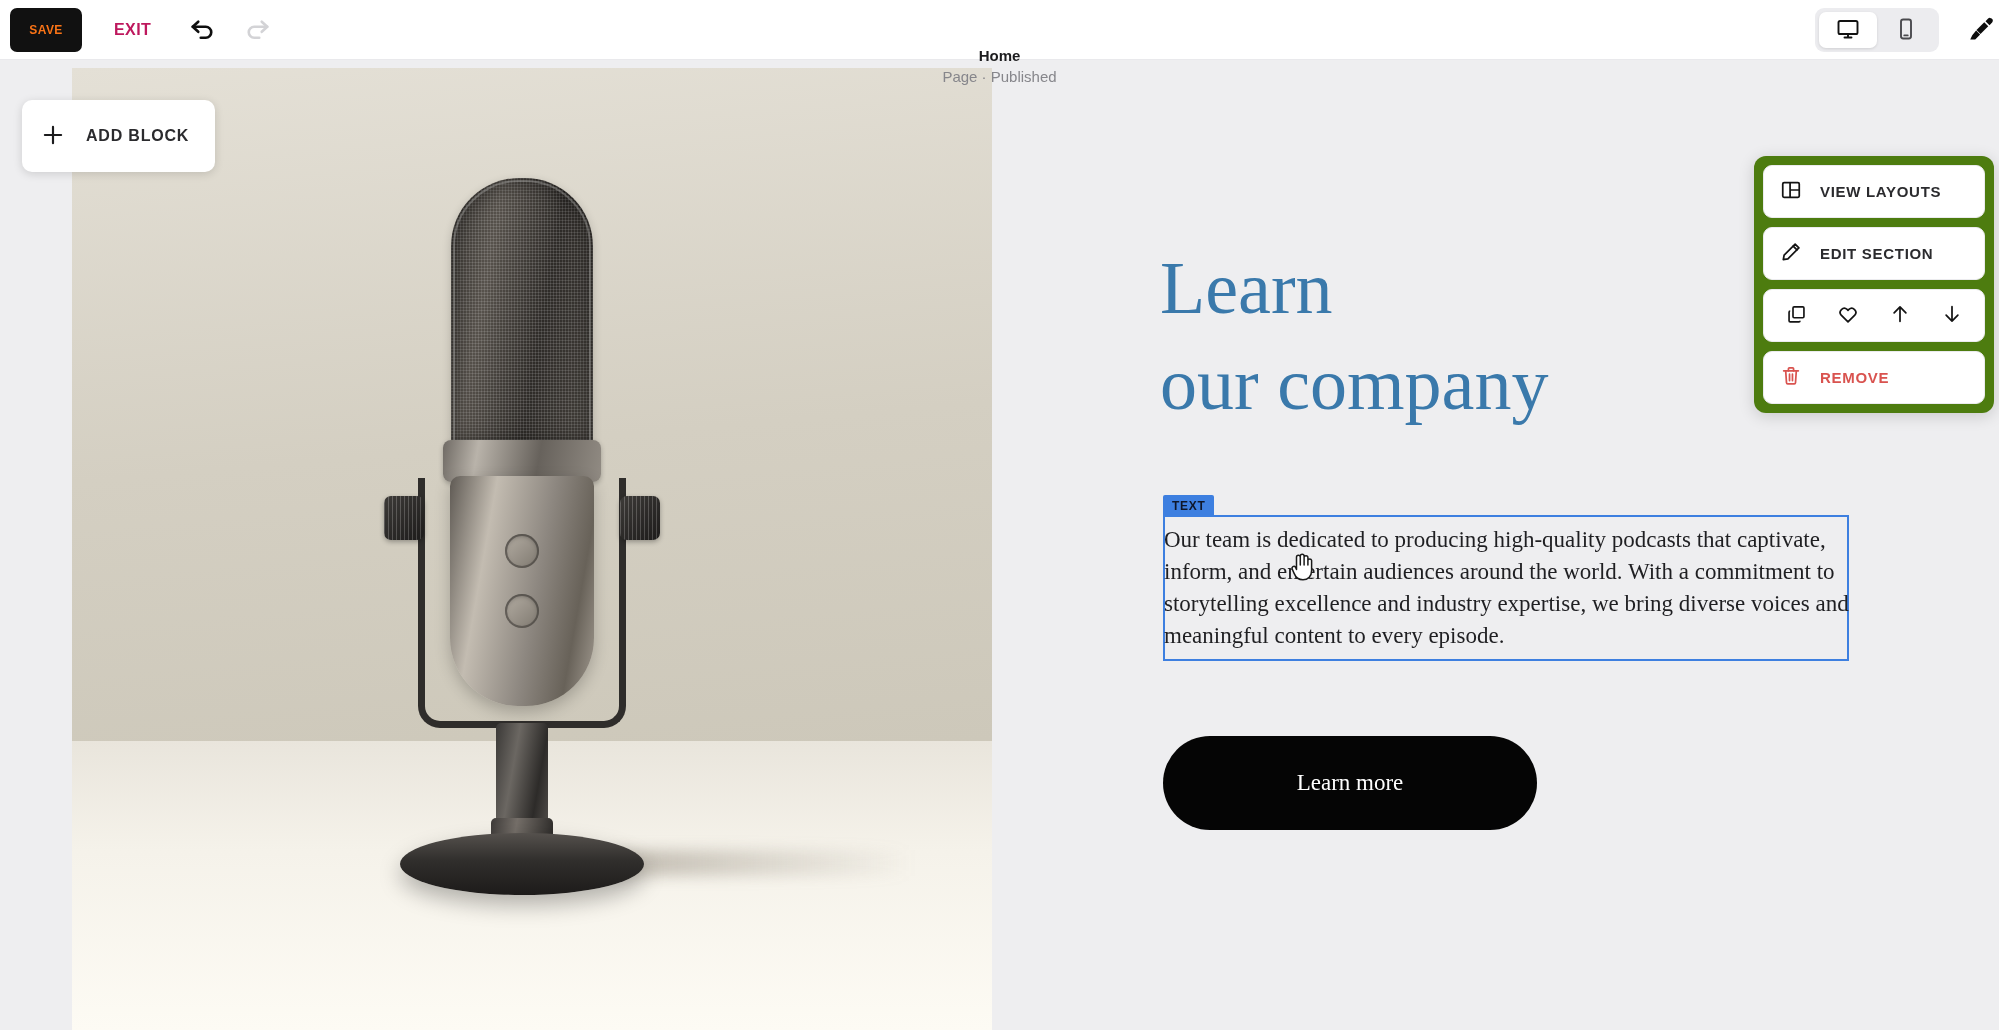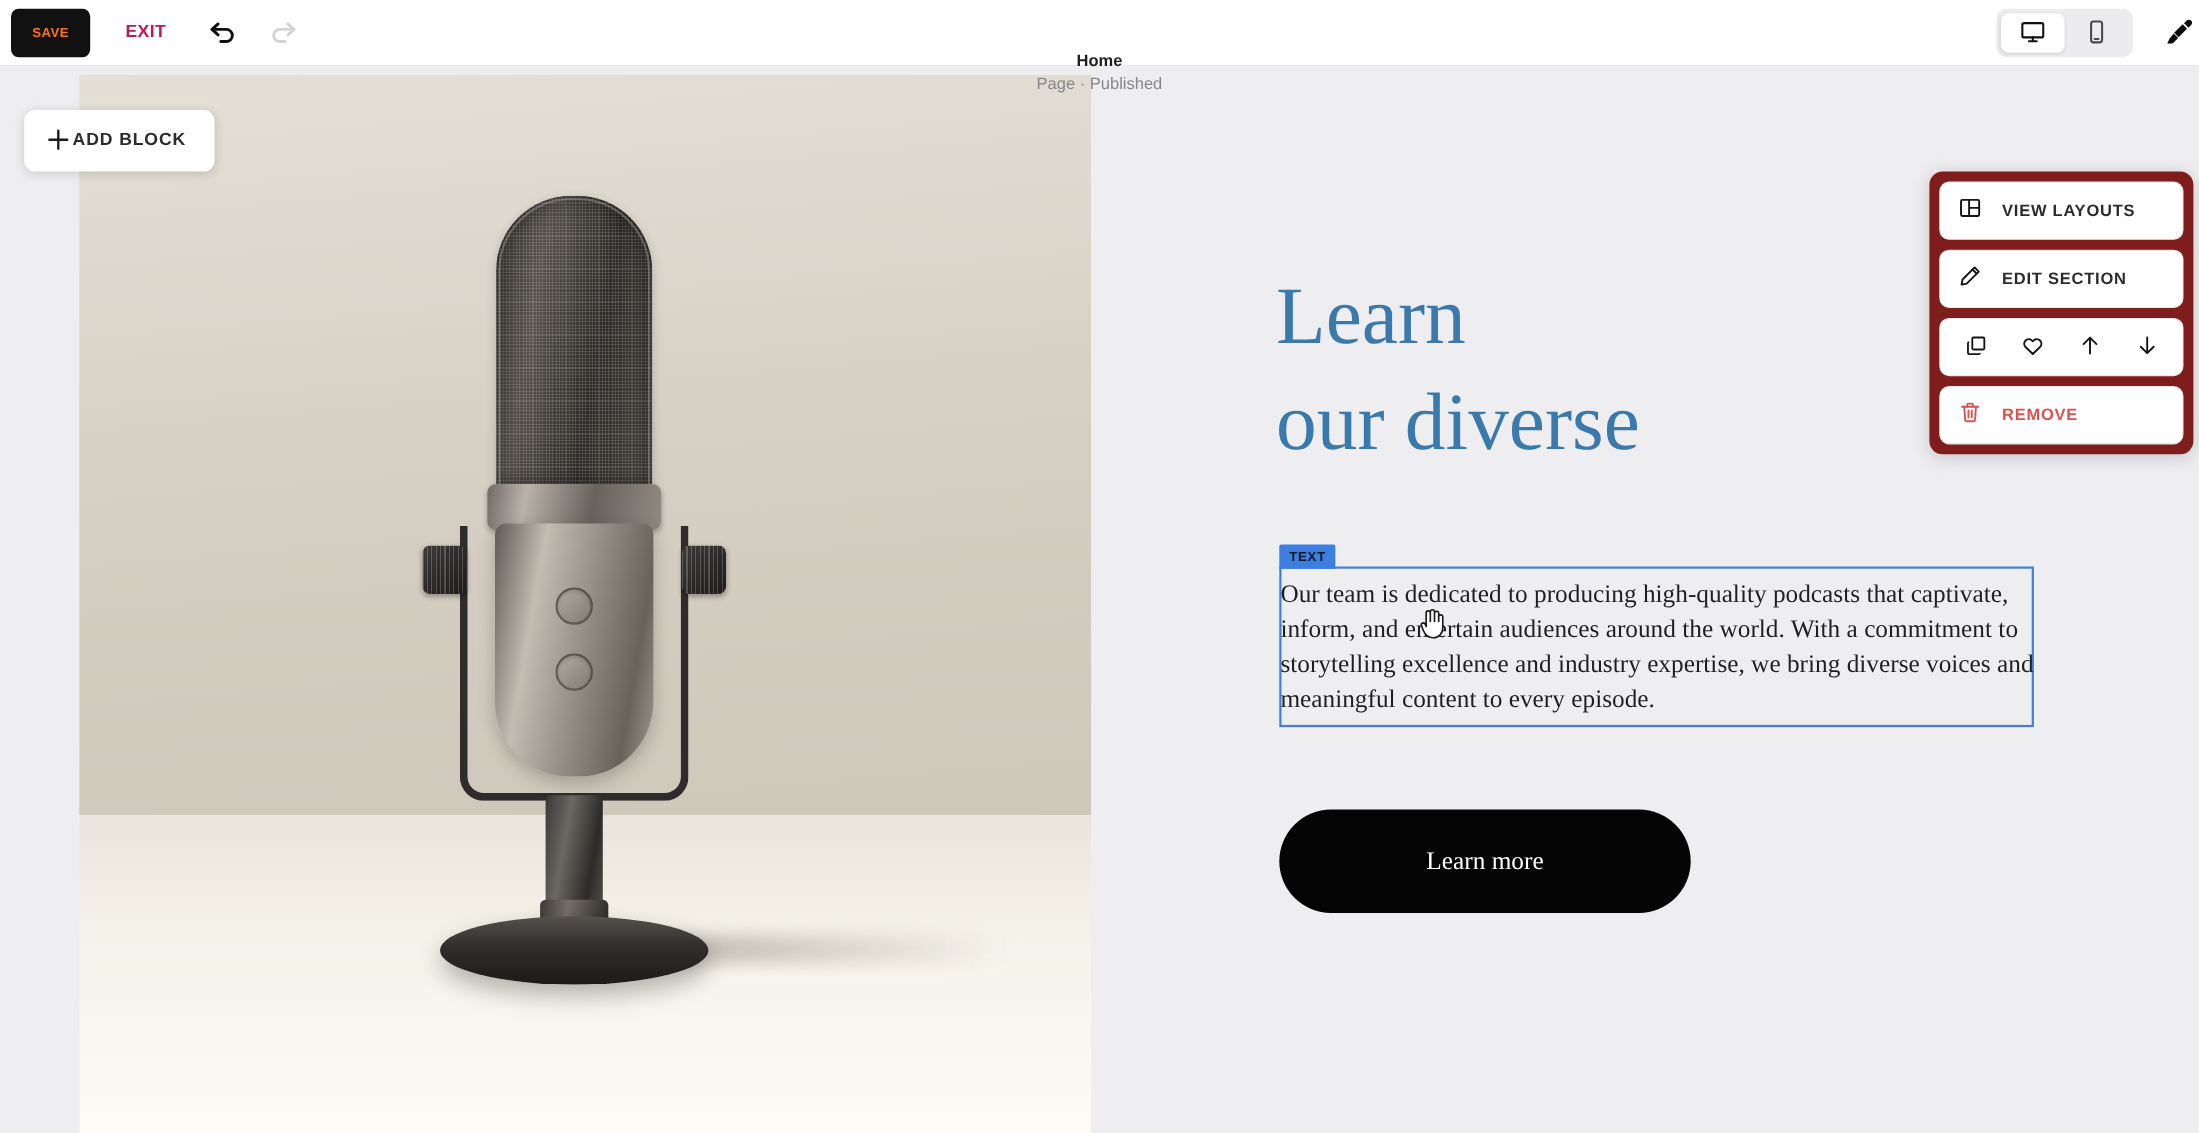--- a/index.html
+++ b/index.html
@@ -179,24 +179,24 @@
   .mic-shadow {
     position: absolute; left: 60px; top: 690px;
     width: 300px; height: 26px;
     background: linear-gradient(90deg, rgba(120,110,95,.42), rgba(120,110,95,0));
     filter: blur(7px);
   }
 
   
   .add-block {
     position: absolute; left: 22px; top: 40px;
-    height: 56px; padding: 0 26px 0 18px;
+    height: 72px; padding: 0 26px 0 18px;
     background: #ffffff; border-radius: 10px;
     box-shadow: 0 2px 10px rgba(0,0,0,.14);
-    display: flex; align-items: center; 
+    display: flex; align-items: center; gap: 20px;
     cursor: pointer; border: none; z-index: 20;
   }
   .add-block-label {
     font-size: 16px; font-weight: bold;
     color: #2b2b2e; letter-spacing: 0.8px;
   }
 
   
   .content { position: absolute; left: 1160px; top: 180px; }
   .heading {
@@ -237,21 +237,21 @@
     display: flex; align-items: center; justify-content: center;
   }
 
   
   .cursor { position: absolute; left: 1288px; top: 492px; z-index: 30; pointer-events: none; }
 
   
   .section-panel {
     position: absolute; right: 5px; top: 96px;
     width: 240px;
-    background: #7f1d1d;
+    background: #4d7c0f;
     border-radius: 12px;
     box-shadow: 0 3px 16px rgba(0,0,0,.16);
     padding: 9px;
     display: flex; flex-direction: column; gap: 9px;
     z-index: 35;
   }
   .panel-item {
     background: #ffffff;
     border: 1px solid #ebebee;
     border-radius: 9px;
@@ -372,21 +372,21 @@
     <span>
       <svg width="26" height="26" viewBox="0 0 24 24" fill="none" stroke="#1b1b1d" stroke-width="2" stroke-linecap="round">
         <path d="M12 4.5 V19.5 M4.5 12 H19.5"></path>
       </svg>
     </span>
     <span class="add-block-label">ADD BLOCK</span>
   </button>
 
   <div class="content">
     <div class="heading">Learn</div>
-    <div class="heading">our diverse</div>
+    <div class="heading">our company</div>
   </div>
 
   <div class="text-block">
     <div class="text-badge">TEXT</div>
     <div class="text-body">Our team is dedicated to producing high-quality podcasts that captivate, inform, and entertain audiences around the world. With a commitment to storytelling excellence and industry expertise, we bring diverse voices and meaningful content to every episode.</div>
   </div>
 
   <button class="learn-more">
     <span>Learn more</span>
   </button>

